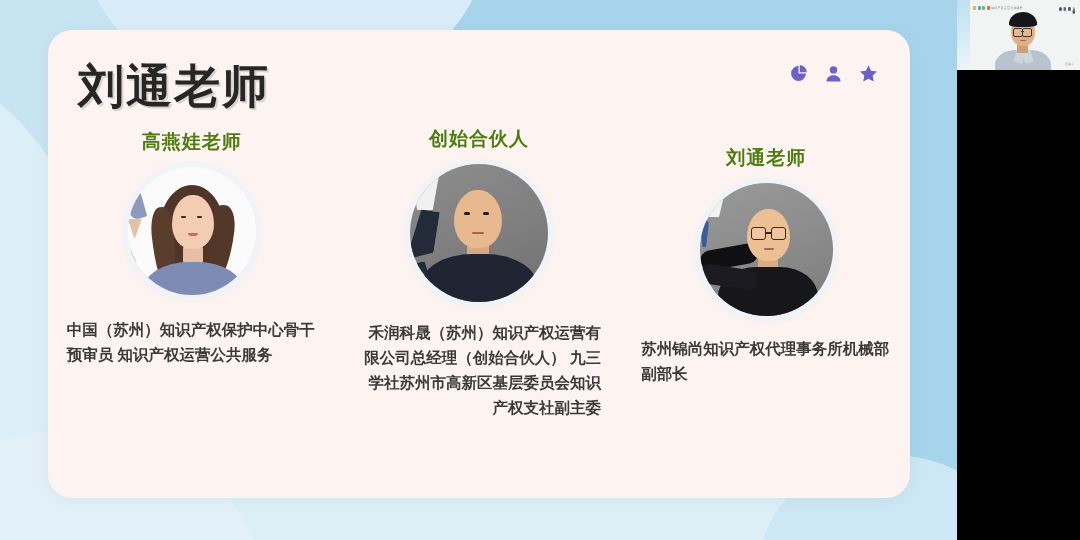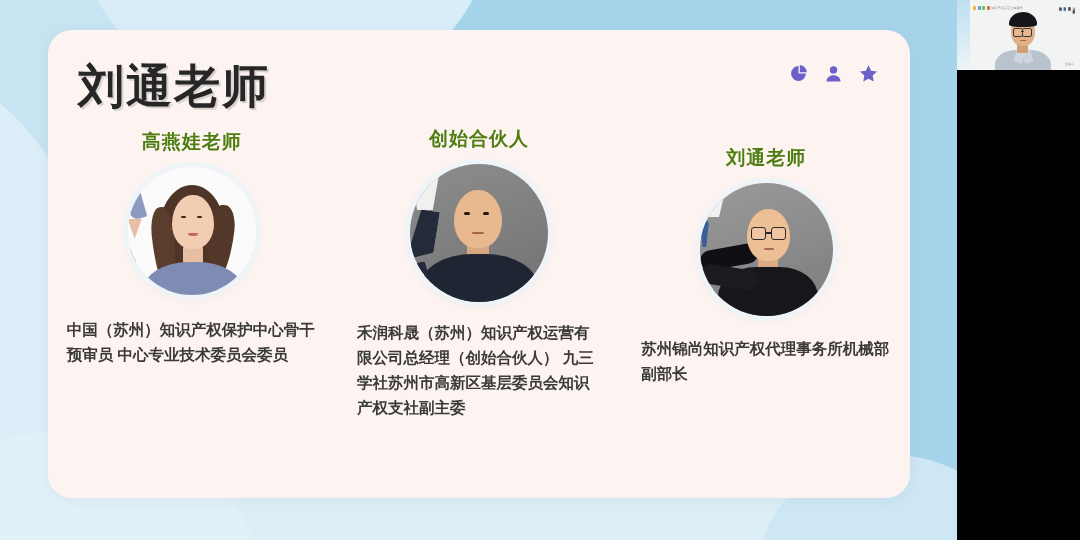--- a/index.html
+++ b/index.html
@@ -168,21 +168,21 @@
   .judge-bio {
     margin-top: 20px;
     font-size: 15.5px;
     line-height: 1.62;
     color: #3a3a3a;
     font-weight: 700;
     text-align: left;
     width: 252px;
   }
   .judge-1 .judge-bio { width: 250px; margin-top: 22px; }
-  .judge-2 .judge-bio { width: 244px; margin-top: 18px; }
+  .judge-2 .judge-bio { width: 244px; margin-top: 18px; text-align: right; }
   .judge-3 .judge-bio { width: 250px; }
 
   
   .portrait { position: absolute; inset: 0; }
   .p-bg { position: absolute; inset: 0; }
   .p-bg.white { background: #fbfbfb; }
   .p-bg.grey  { background: linear-gradient(160deg,#8d8d8d 0%,#7e7e7e 55%,#6f6f6f 100%); }
   .p-bg.grey2 { background: linear-gradient(160deg,#9a9a9a 0%,#8a8a8a 55%,#7b7b7b 100%); }
 
   .p-body {
@@ -428,21 +428,21 @@
               <div class="w-collar-r"></div>
               <div class="w-vneck"></div>
               <div class="w-head p-head"></div>
               <div class="w-fringe"></div>
               <div class="w-eye" style="left:53px;top:49px;"></div>
               <div class="w-eye" style="left:69px;top:49px;"></div>
               <div class="w-mouth" style="left:60px;top:66px;"></div>
             </div>
           </div>
           <div class="judge-bio">中国（苏州）知识产权保护中心骨干预审员
-中心专业技术委员会委员</div>
+知识产权运营公共服务</div>
         </div>
 
         <div class="judge judge-2">
           <div class="judge-name">创始合伙人</div>
           <div class="judge-photo">
             <div class="portrait">
               <div class="p-bg grey"></div>
               <div class="m2-neck p-neck"></div>
               <div class="m2-body p-body"></div>
               <div class="m2-shirt"></div>

